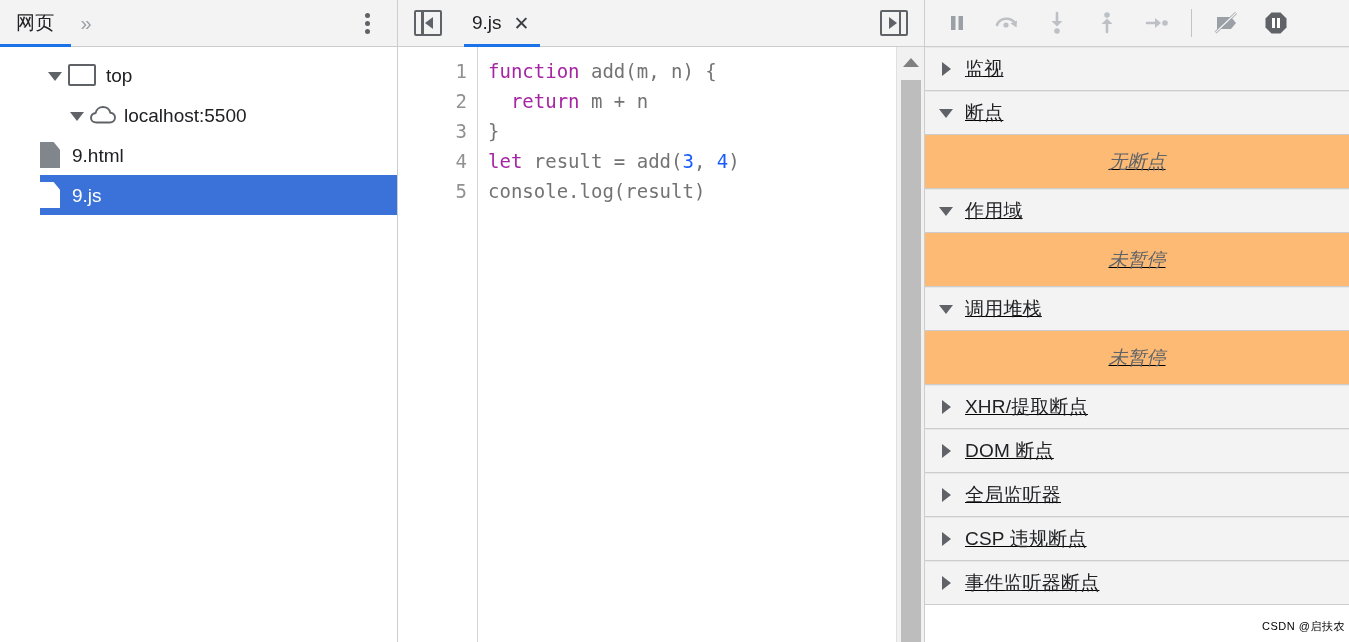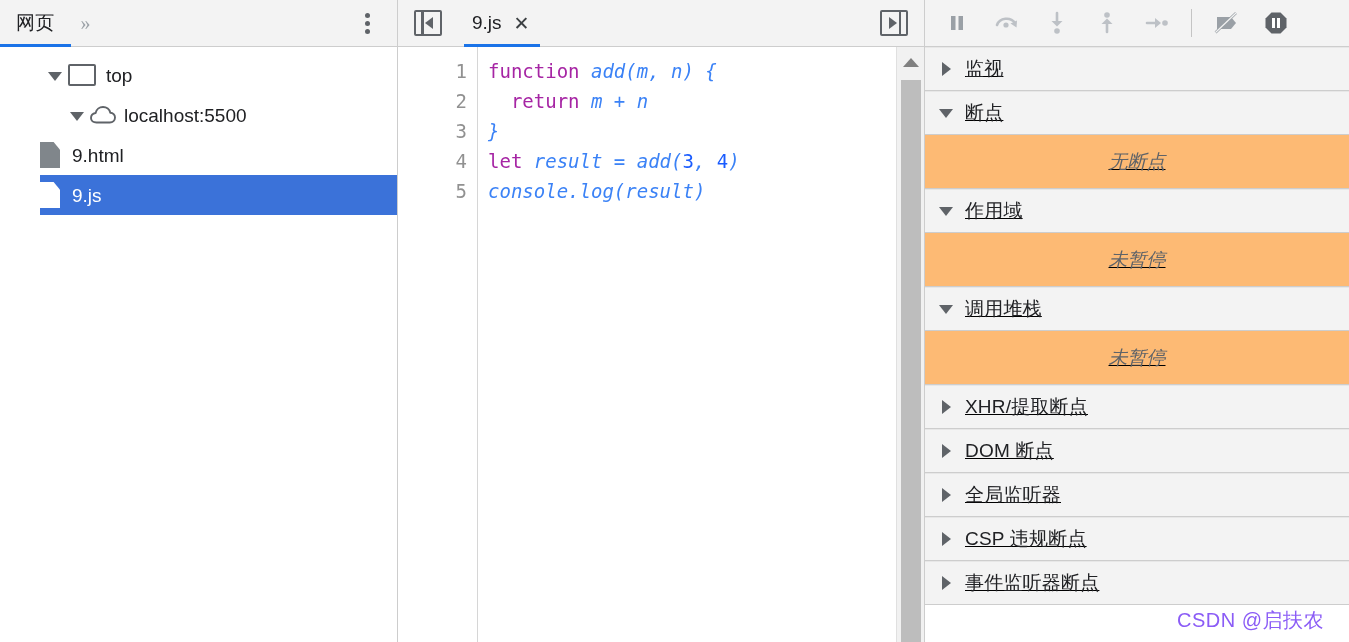--- a/index.html
+++ b/index.html
@@ -35,21 +35,20 @@
     flex: 0 0 398px;
   }
   .nav-tabbar {
     position: relative;
     height: 46px;
     background: #f3f3f3;
     border-bottom: 1px solid #cdcdcd;
     display: flex;
     align-items: stretch;
     flex: 0 0 46px;
-    font-family: Liberation Serif, serif;
   }
   .nav-tab {
     position: relative;
     display: flex;
     align-items: center;
     padding: 0 16px;
     font-size: 19px;
     color: #5f6368;
     cursor: default;
     letter-spacing: 0.3px;
@@ -275,21 +274,21 @@
     padding: 9px 0 0 10px;
     font-family: "DejaVu Sans Mono", "Liberation Mono", monospace;
     font-size: 19px;
     line-height: 30px;
     color: #202124;
     white-space: pre;
     overflow: hidden;
   }
   .tok-kw { color: #a625a4; }
   .tok-num { color: #1a5cff; }
-  .tok-plain { color: #3b82f6; font-style: italic; }
+  .tok-plain { color: #737373; }
 
   .editor-scrollbar {
     position: absolute;
     top: 0; right: 0;
     width: 28px;
     height: 100%;
     background: #f1f1f1;
     border-left: 1px solid #e0e0e0;
     box-sizing: border-box;
   }
@@ -405,24 +404,24 @@
     justify-content: center;
     font-size: 19px;
     font-style: italic;
     color: #5f6368;
     border-bottom: 1px solid #cdcdcd;
     box-sizing: border-box;
   }
 
   .watermark {
     position: absolute;
-    right: 25px;
+    right: 4px;
     bottom: 8px;
-    font-size: 20px;
-    color: #8b5cf6;
+    font-size: 11px;
+    color: #000000;
     letter-spacing: 0.5px;
     pointer-events: none;
   }
 </style>
 </head>
 <body>
 
 <div class="app">
 
   <div class="navigator">

